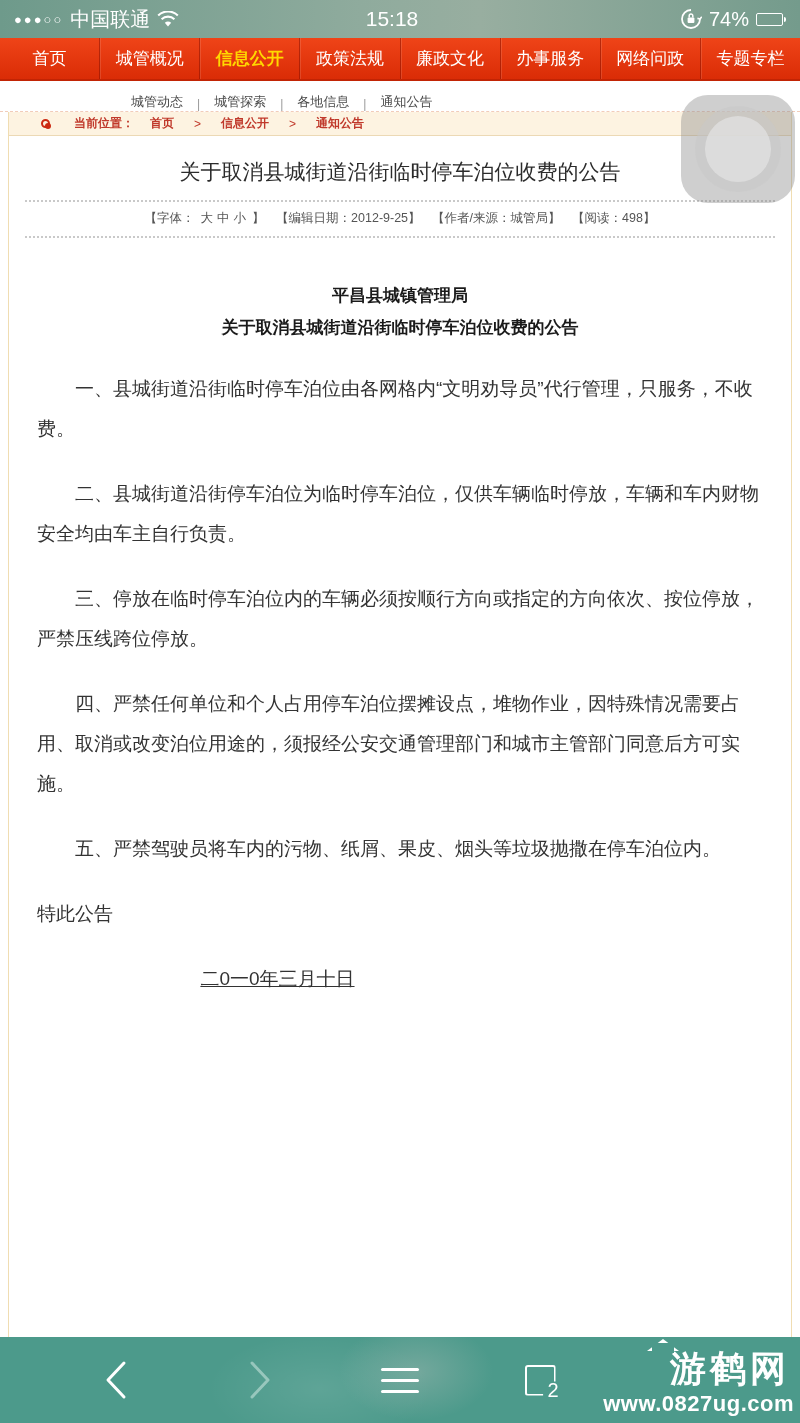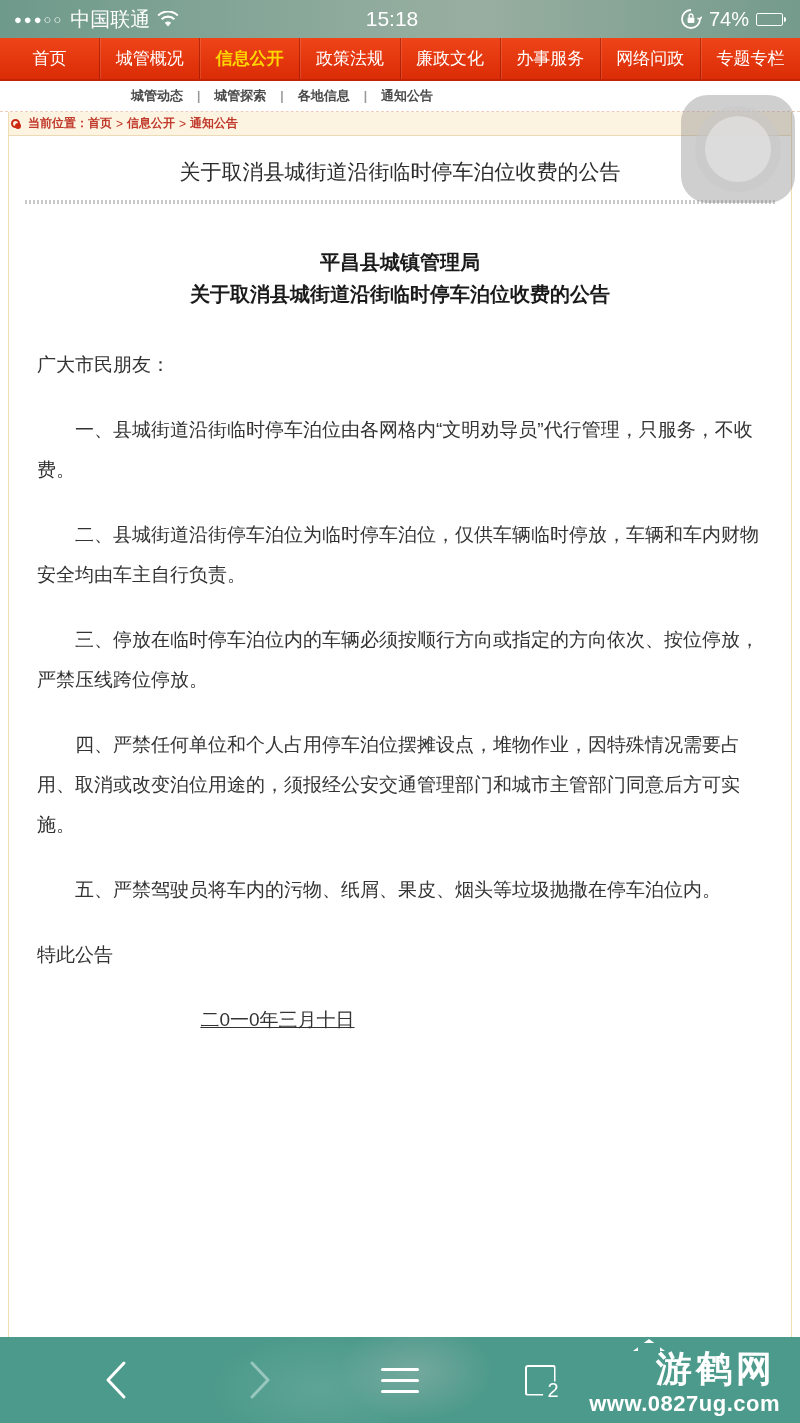--- a/index.html
+++ b/index.html
@@ -35,59 +35,58 @@
   }
   .mainnav .nav-item {
     flex:1; display:flex; align-items:center; justify-content:center;
     color:#ffffff; font-size:17px; cursor:pointer; position:relative;
   }
   .mainnav .nav-item + .nav-item { border-left:1px solid rgba(120,10,0,0.45); box-shadow:inset 1px 0 0 rgba(255,255,255,0.12); }
   .mainnav .nav-item.active { color:#ffd800; font-weight:bold; }
 
   
   .subnav {
-    height:31px; background:#fff; display:flex; align-items:center;
+    height:31px; background:#fff; display:flex; align-items:flex-end;
     padding-left:125px; font-size:13px; color:#4a4a4a;
     border-bottom:1px dashed #f1ccba;
-    font-weight:bold;
   }
   .subnav .sn-item { cursor:pointer; padding:0 6px; }
   .subnav .sn-sep { color:#999; padding:0 8px; font-size:12px; }
 
   
   .content {
     margin:0 8px; width:784px; min-height:1266px;
     border-left:1px solid #f0ddb2; border-right:1px solid #f0ddb2;
     background:#fff; padding-bottom:40px;
   }
 
   .breadcrumb {
     height:24px; background:#fdf3e1; border-bottom:1px solid #ecd9b5;
-    display:flex; align-items:center; padding-left:2px;
-    font-size:12px; color:#c0392b; font-weight:bold;
+    display:flex; align-items:center; padding-left:32px;
+    font-size:12px; color:#c0392b; font-weight:bold;gap:16px;
   }
   .bc-bullet { width:9px; height:9px; border-radius:50%; border:2px solid #cc2a12; position:relative; margin-right:8px; flex:0 0 auto; }
   .bc-bullet::before { content:""; position:absolute; left:1.5px; top:1.5px; width:6px; height:6px; border-radius:50%; background:#cc2a12; }
   .breadcrumb a { color:#c0392b; text-decoration:none; cursor:pointer; }
   .bc-sep { padding:0 4px; font-weight:normal; }
 
   .page-title {
     text-align:center; font-size:21px; color:#2b2b2b; font-weight:500;
     margin:22px 20px 14px;
   }
   .dotline { border-top:2px dotted #c9c9c9; margin:0 16px; }
   .meta {
     text-align:center; font-size:12.5px; color:#555; padding:8px 0 9px;
   }
   .meta span { margin:0 4px; }
   .meta .fs-link { cursor:pointer; margin:0 2px; }
 
   .art-heading {
     text-align:center; font-weight:bold; color:#1a1a1a;
-    font-size:20px; line-height:32px; margin:42px 24px 0;
+    font-size:17px; line-height:32px; margin:42px 24px 0;
   }
 
   .body-text { padding:0 28px; color:#333; font-size:19px; line-height:40px; }
   .body-text p { margin-top:25px; }
   .body-text p.indent { text-indent:2em; }
   .body-text p.salutation { margin-top:35px; }
   .body-text p.sign-date { text-indent:8.6em;text-decoration:underline; }
 
   
   .assistive {
@@ -117,21 +116,21 @@
   .tb-tabs { left:512px; width:56px; }
 
   .menu-lines { width:38px; }
   .menu-lines div { height:3px; background:#fff; border-radius:2px; margin:8px 0; }
 
   .tabs-icon { position:relative; width:31px; height:31px; }
   .tabs-box { position:absolute; inset:0; border:2.5px solid #fff; border-radius:3px;
     clip-path:polygon(0 0,100% 0,100% 55%,60% 55%,60% 100%,0 100%); }
   .tabs-count { position:absolute; right:-3px; bottom:-6px; color:#fff; font-size:20px; }
 
-  .watermark { position:absolute; right:20px; bottom:8px; text-align:right; color:#fff; line-height:1; }
+  .watermark { position:absolute; right:6px; bottom:8px; text-align:right; color:#fff; line-height:1; }
   .wm-name { font-size:36px; font-weight:bold; letter-spacing:4px; position:relative; padding-right:4px; }
   .wm-roof { position:absolute; left:44px; top:-12px; width:0; height:0;
     border-left:16px solid transparent; border-right:16px solid transparent; border-bottom:12px solid #fff;
     filter:none; }
   .wm-roof::after{ content:""; position:absolute; left:-11px; top:4px; width:22px; height:10px; background:#4c9a8b; }
   .wm-url { font-size:22px; font-weight:bold; margin-top:6px; letter-spacing:0.5px; }
 
   svg { display:block; }
 </style>
 </head>
@@ -196,29 +195,34 @@
     <a>首页</a>
     <span class="bc-sep">&gt;</span>
     <a>信息公开</a>
     <span class="bc-sep">&gt;</span>
     <a>通知公告</a>
   </div>
 
   <h1 class="page-title">关于取消县城街道沿街临时停车泊位收费的公告</h1>
 
   <div class="dotline"></div>
+  <div class="meta">
+    <span>【字体：</span><span class="fs-link">大</span><span class="fs-link">中</span><span class="fs-link">小</span><span>】</span>
+    <span>【编辑日期：2012-9-25】</span>
+    <span>【作者/来源：城管局】</span>
+    <span>【阅读：498】</span>
+  </div>
   <div class="dotline"></div>
 
   <div class="art-heading">
     <div>平昌县城镇管理局</div>
     <div>关于取消县城街道沿街临时停车泊位收费的公告</div>
   </div>
 
   <div class="body-text">
-    <p class="salutation">广大市民朋友：</p>
     <p class="indent">一、县城街道沿街临时停车泊位由各网格内“文明劝导员”代行管理，只服务，不收费。</p>
     <p class="indent">二、县城街道沿街停车泊位为临时停车泊位，仅供车辆临时停放，车辆和车内财物安全均由车主自行负责。</p>
     <p class="indent">三、停放在临时停车泊位内的车辆必须按顺行方向或指定的方向依次、按位停放，严禁压线跨位停放。</p>
     <p class="indent">四、严禁任何单位和个人占用停车泊位摆摊设点，堆物作业，因特殊情况需要占用、取消或改变泊位用途的，须报经公安交通管理部门和城市主管部门同意后方可实施。</p>
     <p class="indent">五、严禁驾驶员将车内的污物、纸屑、果皮、烟头等垃圾抛撒在停车泊位内。</p>
     <p>特此公告</p>
     <p class="sign-date">二0一0年三月十日</p>
   </div>
 </div>
 

